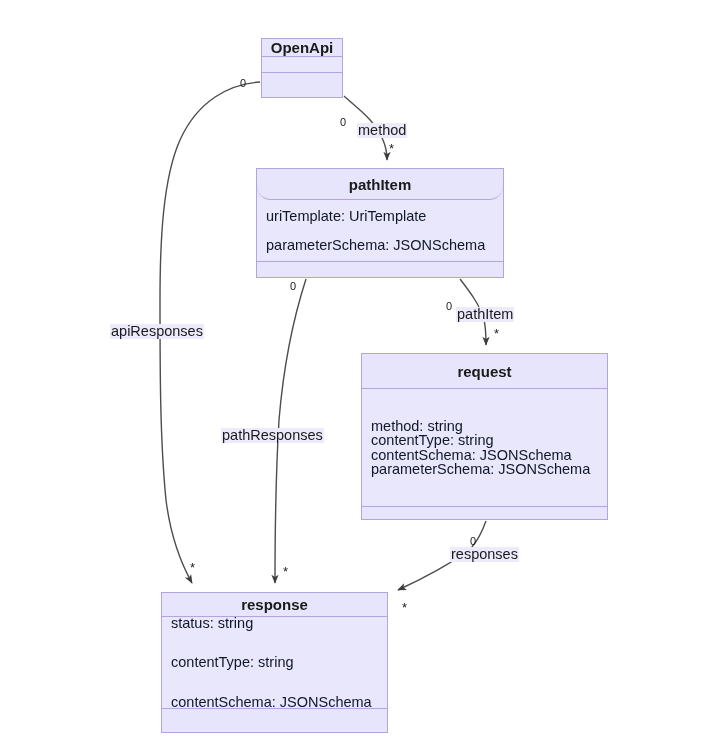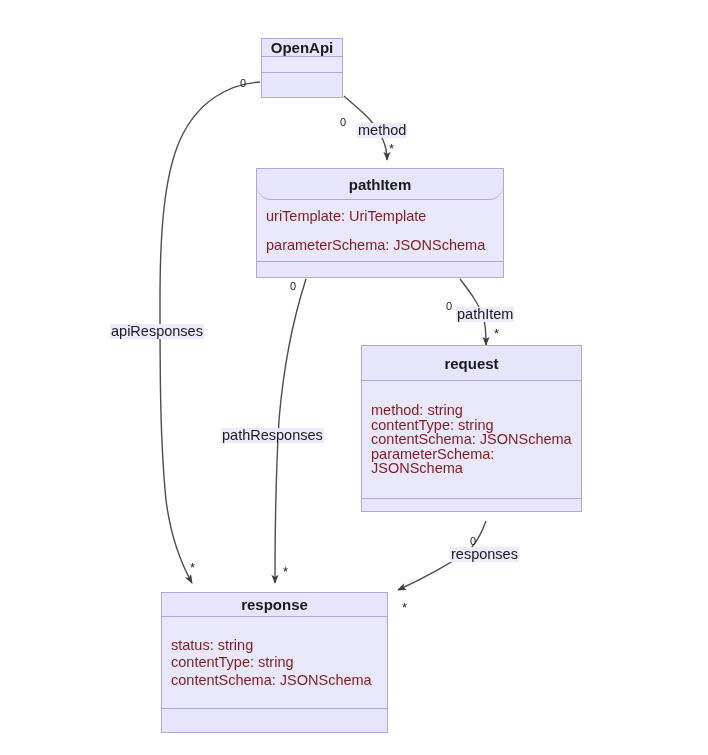--- a/index.html
+++ b/index.html
@@ -40,21 +40,21 @@
     box-sizing: border-box;
     border-bottom: 1.5px solid #b3a4e0;
     background: #e9e7fc;
     display: flex;
     flex-direction: column;
     justify-content: center;
     padding-left: 9px;
   }
   .uml-attr {
     font-size: 14.5px;
-    color: #7f1d1d;
+    color: #0f172a;
     line-height: 1;
   }
   .uml-ops {
     box-sizing: border-box;
     background: #e7e5fb;
     flex: 1 1 auto;
   }
   
   .edge-label {
     position: absolute;
@@ -121,34 +121,34 @@
 
   <div class="uml-class" style="left:256px; top:168px; width:248px; height:110px;">
     <div class="uml-title" style="height:31px;border-radius:14px;">pathItem</div>
     <div class="uml-attrs" style="height:62px; gap:15px;">
       <div class="uml-attr">uriTemplate: UriTemplate</div>
       <div class="uml-attr">parameterSchema: JSONSchema</div>
     </div>
     <div class="uml-ops"></div>
   </div>
 
-  <div class="uml-class" style="left:361px; top:345px; width:221px; height:167px;">
+  <div class="uml-class" style="left:361px; top:353px; width:247px; height:167px;">
     <div class="uml-title" style="height:35px;">request</div>
     <div class="uml-attrs" style="height:118px; ">
       <div class="uml-attr">method: string</div>
       <div class="uml-attr">contentType: string</div>
       <div class="uml-attr">contentSchema: JSONSchema</div>
       <div class="uml-attr">parameterSchema: JSONSchema</div>
     </div>
     <div class="uml-ops"></div>
   </div>
 
   <div class="uml-class" style="left:161px; top:592px; width:227px; height:141px;">
     <div class="uml-title" style="height:24px;">response</div>
-    <div class="uml-attrs" style="height:92px; gap:3px;">
+    <div class="uml-attrs" style="height:92px; gap:25px;">
       <div class="uml-attr">status: string</div>
       <div class="uml-attr">contentType: string</div>
       <div class="uml-attr">contentSchema: JSONSchema</div>
     </div>
     <div class="uml-ops"></div>
   </div>
 
   <div class="edge-label" style="left:357px; top:123px;">method</div>
   <div class="mult-label" style="left:340px; top:117px;">0</div>
   <div class="mult-star" style="left:389px; top:142px;">*</div>

